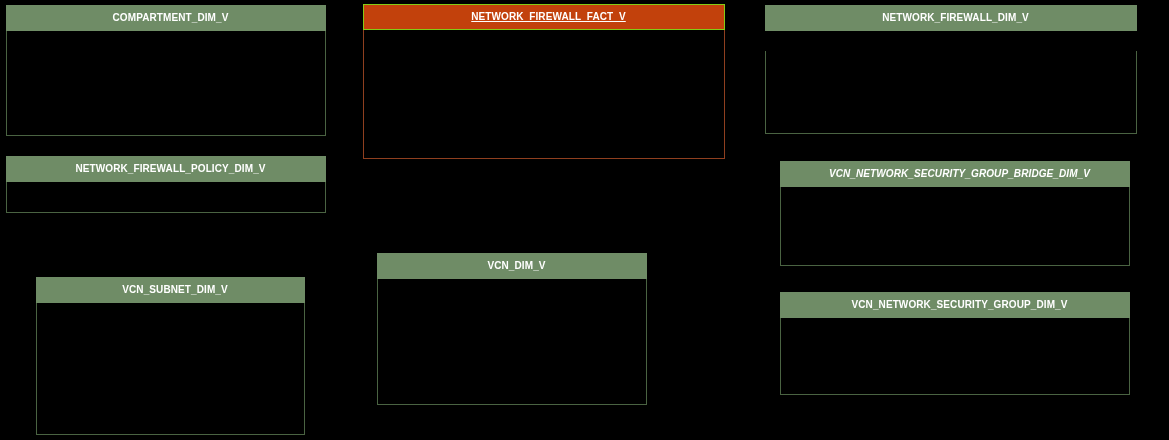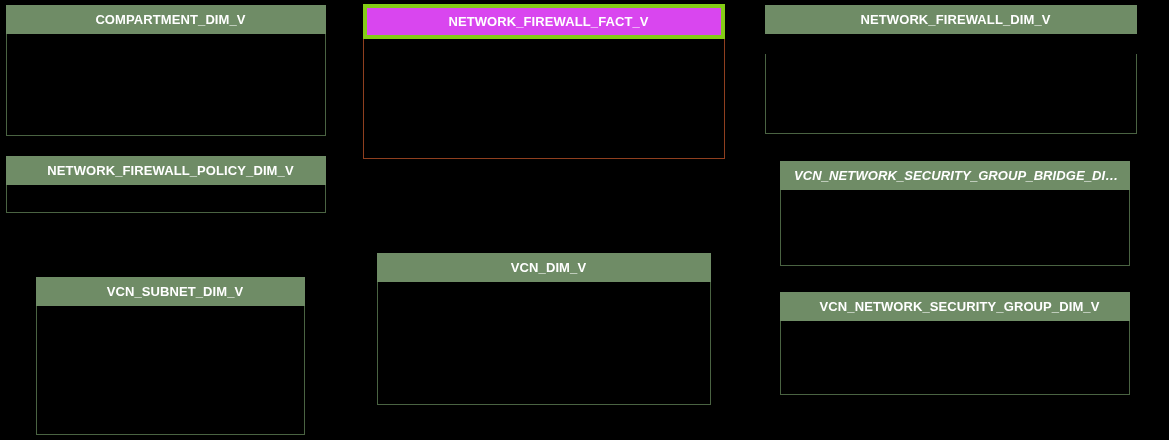--- a/index.html
+++ b/index.html
@@ -22,21 +22,21 @@
     position: absolute;
     box-sizing: border-box;
     background: #000000;
     display: flex;
     flex-direction: column;
   }
   .entity .entity-header {
     box-sizing: border-box;
     width: 100%;
     color: #ffffff;
-    font-size: 13px;
+    font-size: 10px;
     font-weight: bold;
     letter-spacing: 0.1px;
     text-align: center;
     line-height: 1;
     padding: 7px 4px 7px 13px;
     white-space: nowrap;
     overflow: hidden;
     text-overflow: ellipsis;
     font-family: "Liberation Sans", sans-serif;
   }
@@ -51,22 +51,23 @@
   
   .entity.kind-dimension .entity-header {
     background: #6f8c66;
     border: 1px solid #6f8c66;
   }
   .entity.kind-dimension .entity-body {
     border-color: #4a6342;
   }
   
   .entity.kind-fact .entity-header {
-    background: #d946ef;
-    border: 4px solid #84cc16;
+    background: #c2410c;
+    border: 1px solid #84cc16;
+    text-decoration: underline;
   }
   .entity.kind-fact .entity-body {
     border-color: #8f3f1f;
   }
 </style>
 </head>
 <body>
 
 <div id="canvas">
     <div class="entity kind-dimension" style="left: 6px; top: 5px; width: 320px; height: 131px;">
@@ -82,21 +83,21 @@
       <div class="entity-body"></div>
     </div>
     <div class="entity kind-dimension" style="left: 6px; top: 156px; width: 320px; height: 57px;">
       <div class="entity-header">NETWORK_FIREWALL_POLICY_DIM_V</div>
       <div class="entity-body"></div>
     </div>
     <div class="entity kind-dimension" style="left: 780px; top: 161px; width: 350px; height: 105px; font-style: italic;">
       <div class="entity-header">VCN_NETWORK_SECURITY_GROUP_BRIDGE_DIM_V</div>
       <div class="entity-body"></div>
     </div>
-    <div class="entity kind-dimension" style="left: 377px; top: 253px; width: 334px; height: 152px;">
+    <div class="entity kind-dimension" style="left: 377px; top: 253px; width: 270px; height: 152px;">
       <div class="entity-header">VCN_DIM_V</div>
       <div class="entity-body"></div>
     </div>
     <div class="entity kind-dimension" style="left: 780px; top: 292px; width: 350px; height: 103px;">
       <div class="entity-header">VCN_NETWORK_SECURITY_GROUP_DIM_V</div>
       <div class="entity-body"></div>
     </div>
     <div class="entity kind-dimension" style="left: 36px; top: 277px; width: 269px; height: 158px;">
       <div class="entity-header">VCN_SUBNET_DIM_V</div>
       <div class="entity-body"></div>

